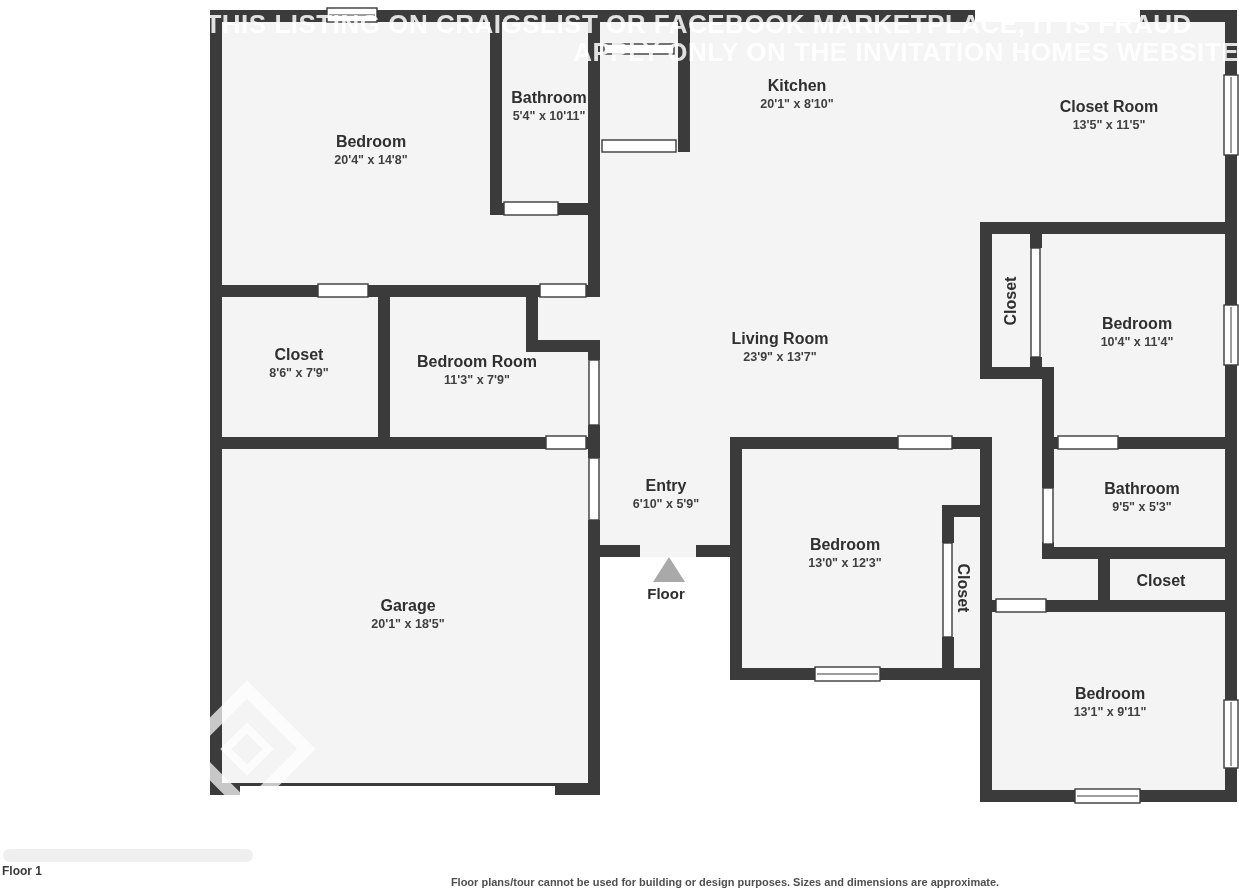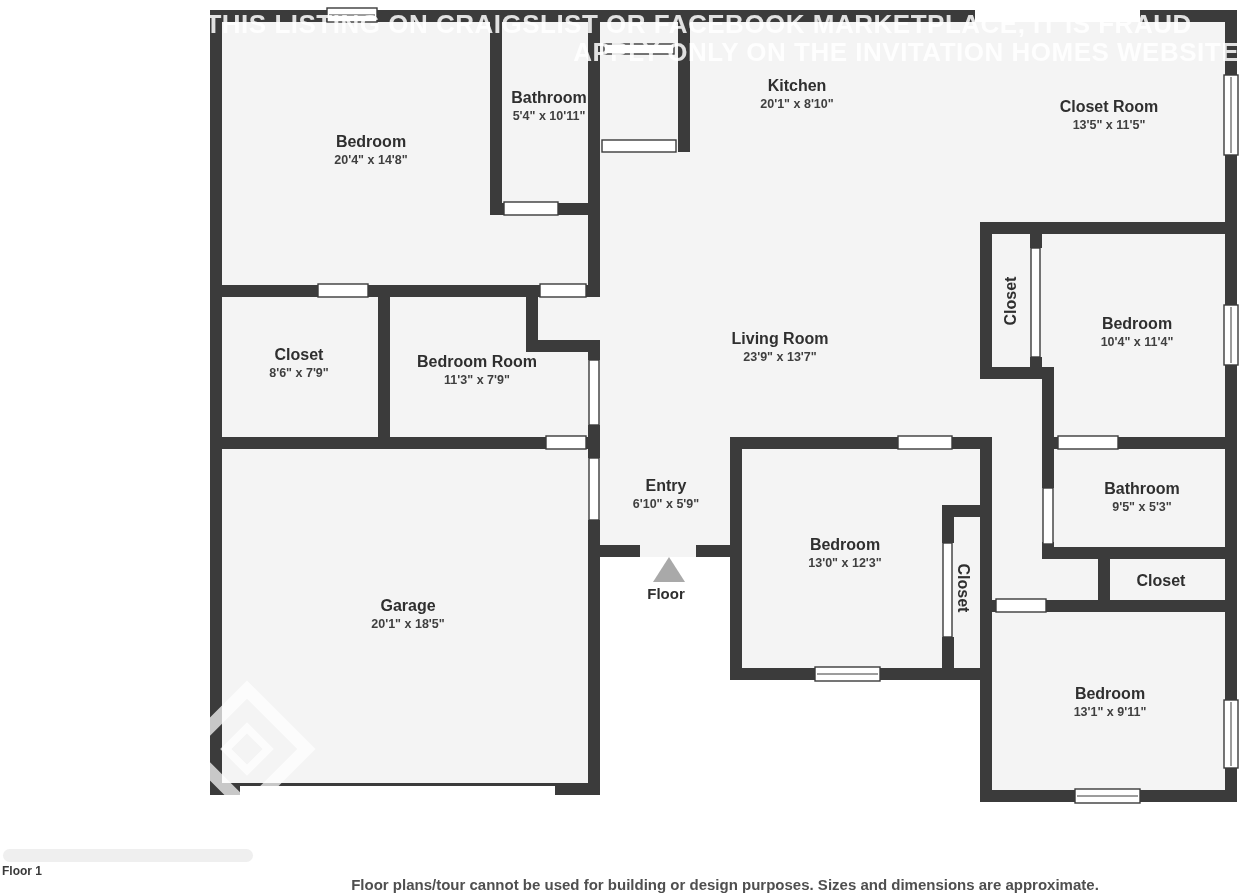--- a/index.html
+++ b/index.html
@@ -24,21 +24,21 @@
          color:rgba(255,255,255,0.62);letter-spacing:-1px;pointer-events:none;}
   .label{position:absolute;text-align:center;white-space:nowrap;}
   .rname{font-size:16px;font-weight:700;color:var(--label);line-height:1.25;}
   .rdims{font-size:12.5px;font-weight:600;color:var(--dims);line-height:1.3;}
   .entry{position:absolute;left:666px;top:593px;transform:translate(-50%,-50%);
          font-size:15px;font-weight:700;color:var(--label);}
   .floorbar{position:absolute;left:3px;top:849px;width:250px;height:13px;
             background:#efefef;border-radius:7px;}
   .floor1{position:absolute;left:2px;top:864px;font-size:12px;font-weight:700;color:#3a3a3a;}
   .disclaimer{position:absolute;left:725px;top:876px;transform:translateX(-50%);
-              font-size:15px;font-weight:700;color:var(--disc);white-space:nowrap;}
+              font-size:11px;font-weight:700;color:var(--disc);white-space:nowrap;}
 </style>
 </head>
 <body>
 
 <div class="stage">
 
   <svg width="1239" height="895" viewBox="0 0 1239 895">
 
     <g>
       <rect class="room" x="210" y="10" width="1027" height="435"></rect>

